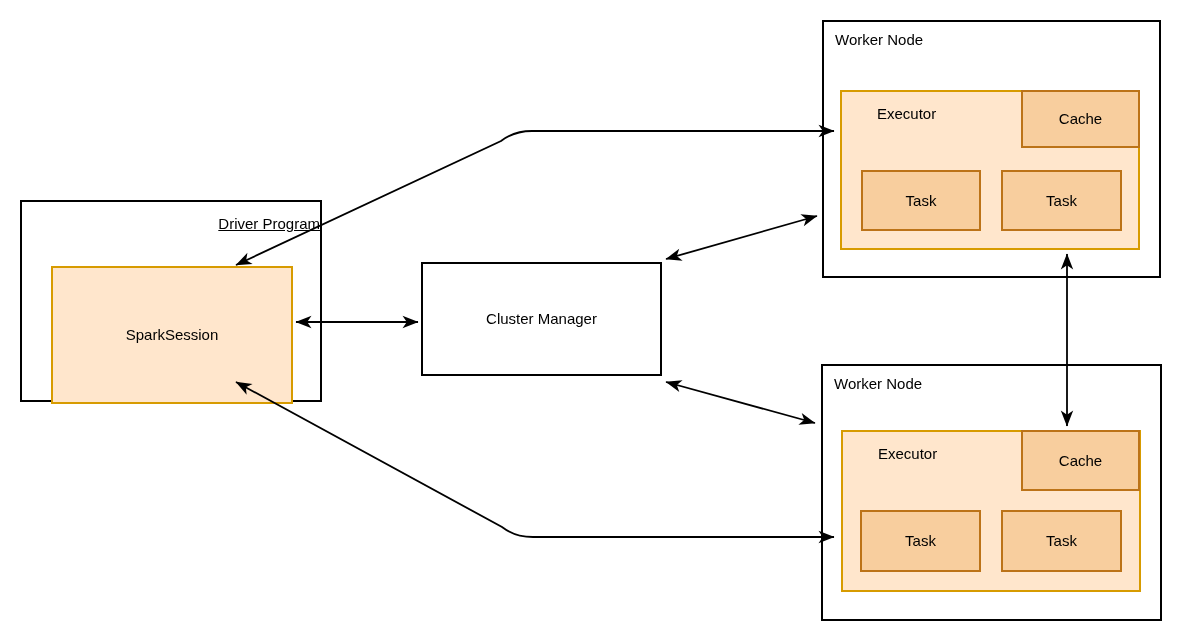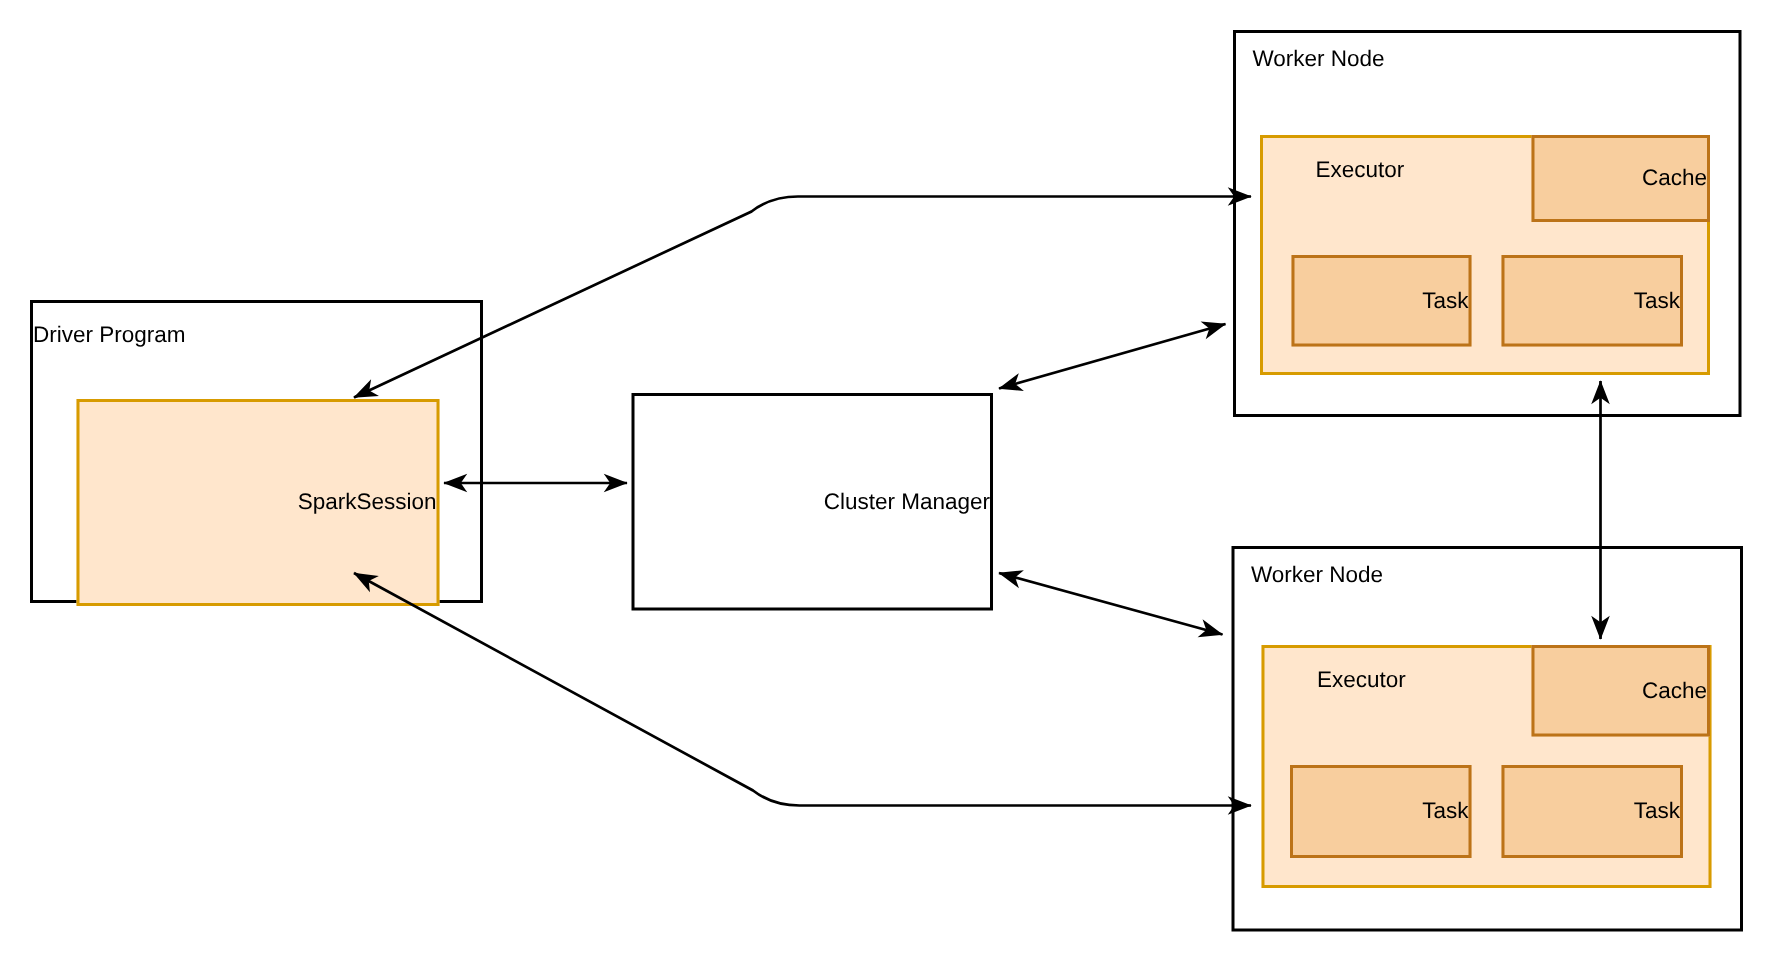--- a/index.html
+++ b/index.html
@@ -40,26 +40,27 @@
   }
   .label {
     font-size: 15px;
     line-height: 1.15;
     color: var(--text-color);
     white-space: nowrap;
   }
   .center-label {
     display: flex;
     align-items: center;
-    justify-content: flex-end;
+    justify-content: center;
   }
   .title-top-center {
     position: absolute;
     left: 0; right: 0; top: 13px;
-    text-align: left;
+    text-align: right;
+    text-decoration: underline;
   }
   .title-top-left {
     position: absolute;
     left: 11px; top: 9px;
   }
   .executor-label {
     position: absolute;
     left: 11px; top: 13px; margin-left: 24px;
   }
   svg.edges {
@@ -80,21 +81,21 @@
 
 <div class="canvas">
 
   <div class="box" style="left:20px; top:200px; width:302px; height:202px;">
     <div class="label title-top-center">Driver Program</div>
   </div>
   <div class="box orange-light center-label" style="left:51px; top:266px; width:242px; height:138px;">
     <span class="label">SparkSession</span>
   </div>
 
-  <div class="box center-label" style="left:421px; top:262px; width:241px; height:145px;">
+  <div class="box center-label" style="left:421px; top:262px; width:241px; height:114px;">
     <span class="label">Cluster Manager</span>
   </div>
 
   <div class="box" style="left:822px; top:20px; width:339px; height:258px;">
     <div class="label title-top-left">Worker Node</div>
   </div>
   <div class="box orange-light" style="left:840px; top:90px; width:300px; height:160px;">
     <span class="label executor-label">Executor</span>
   </div>
   <div class="box orange-dark center-label" style="left:1021px; top:90px; width:119px; height:58px;">

